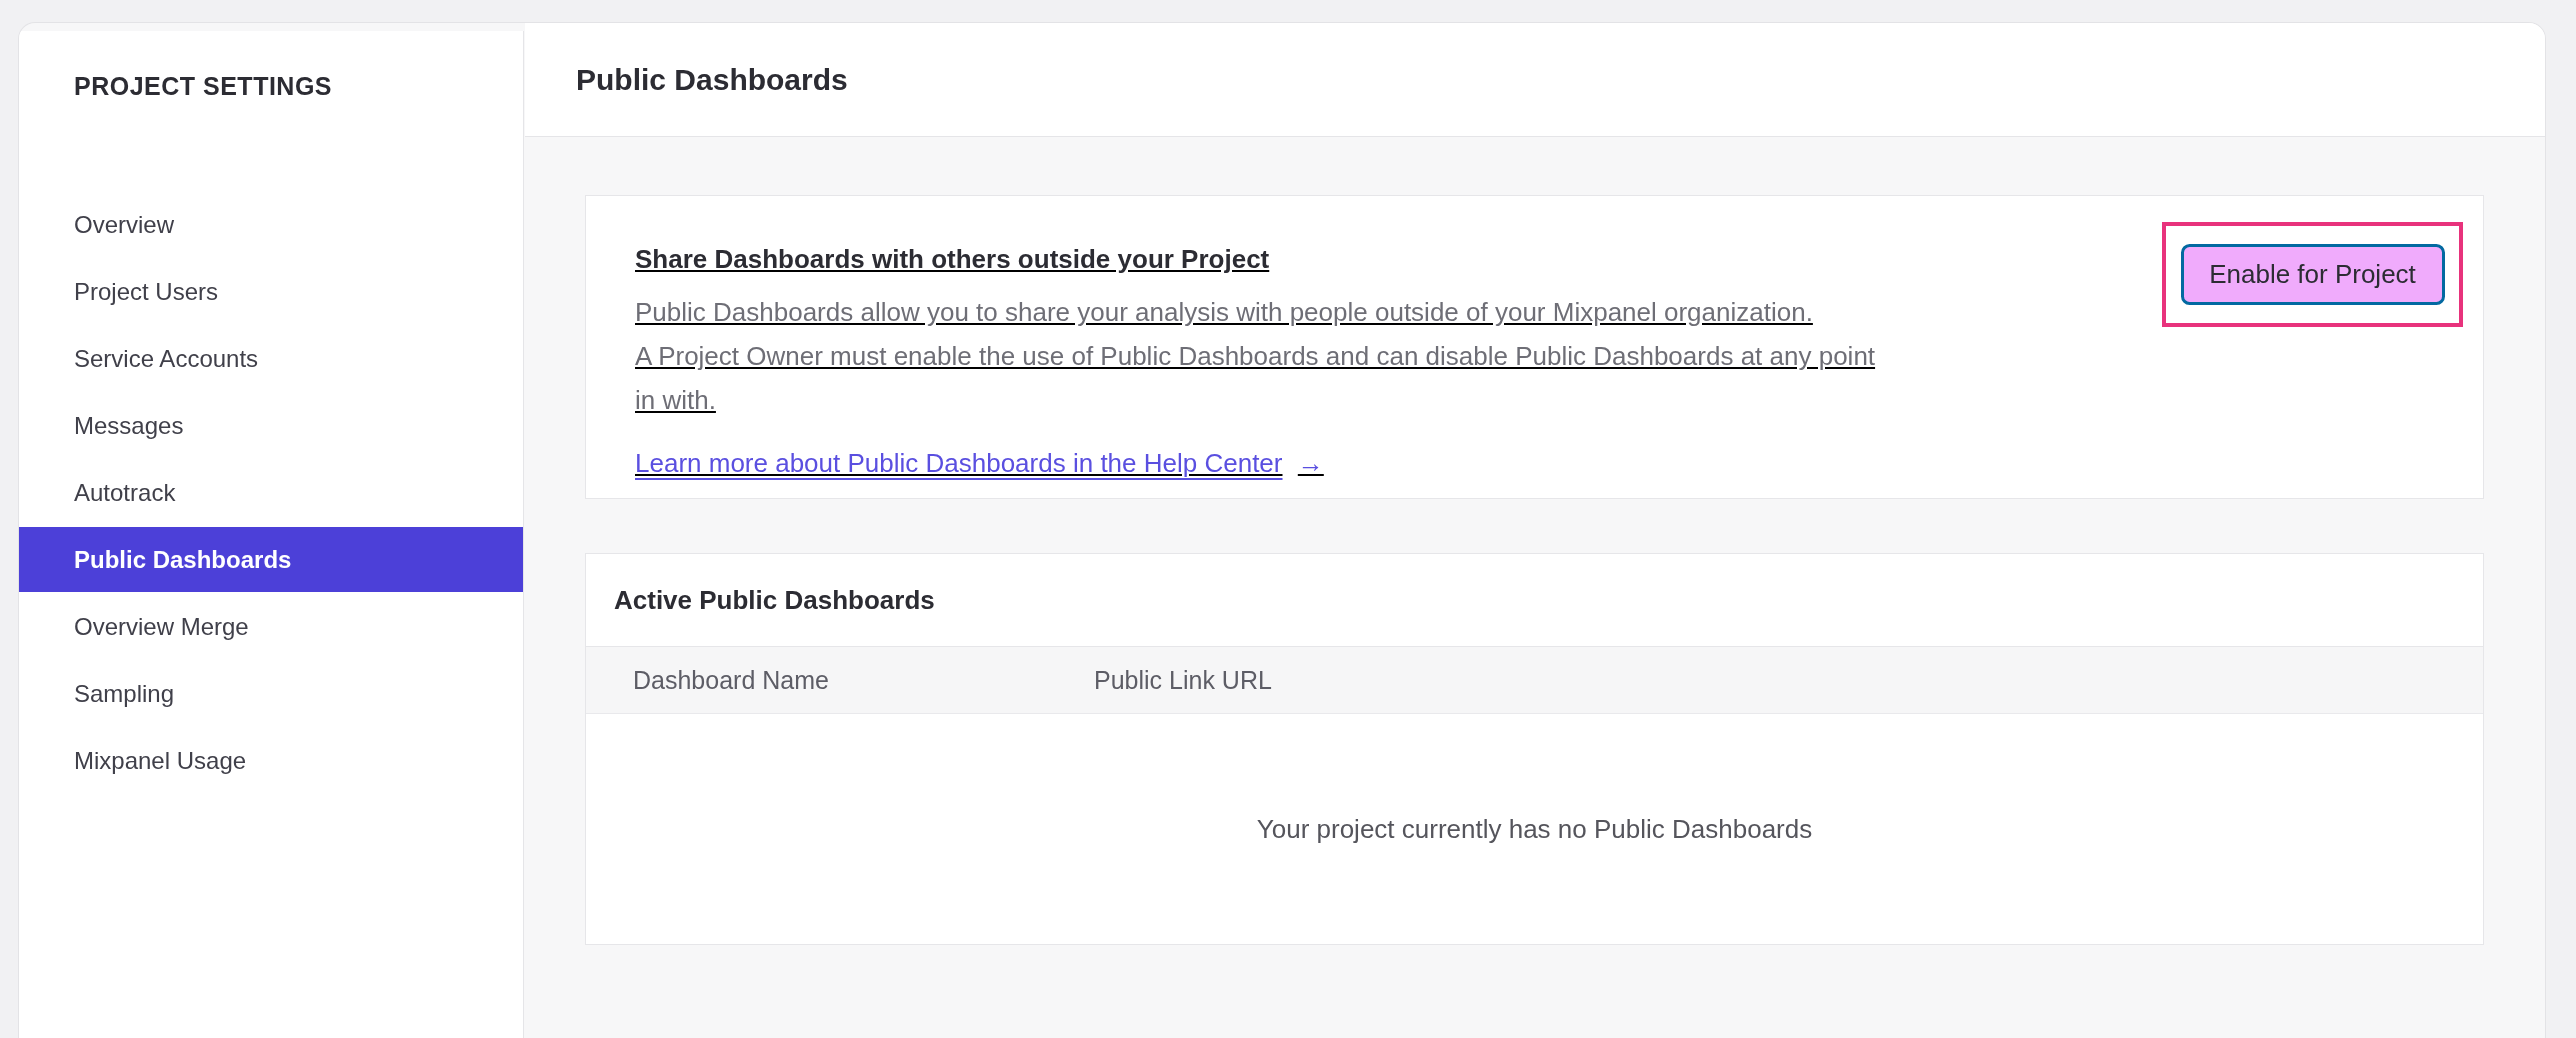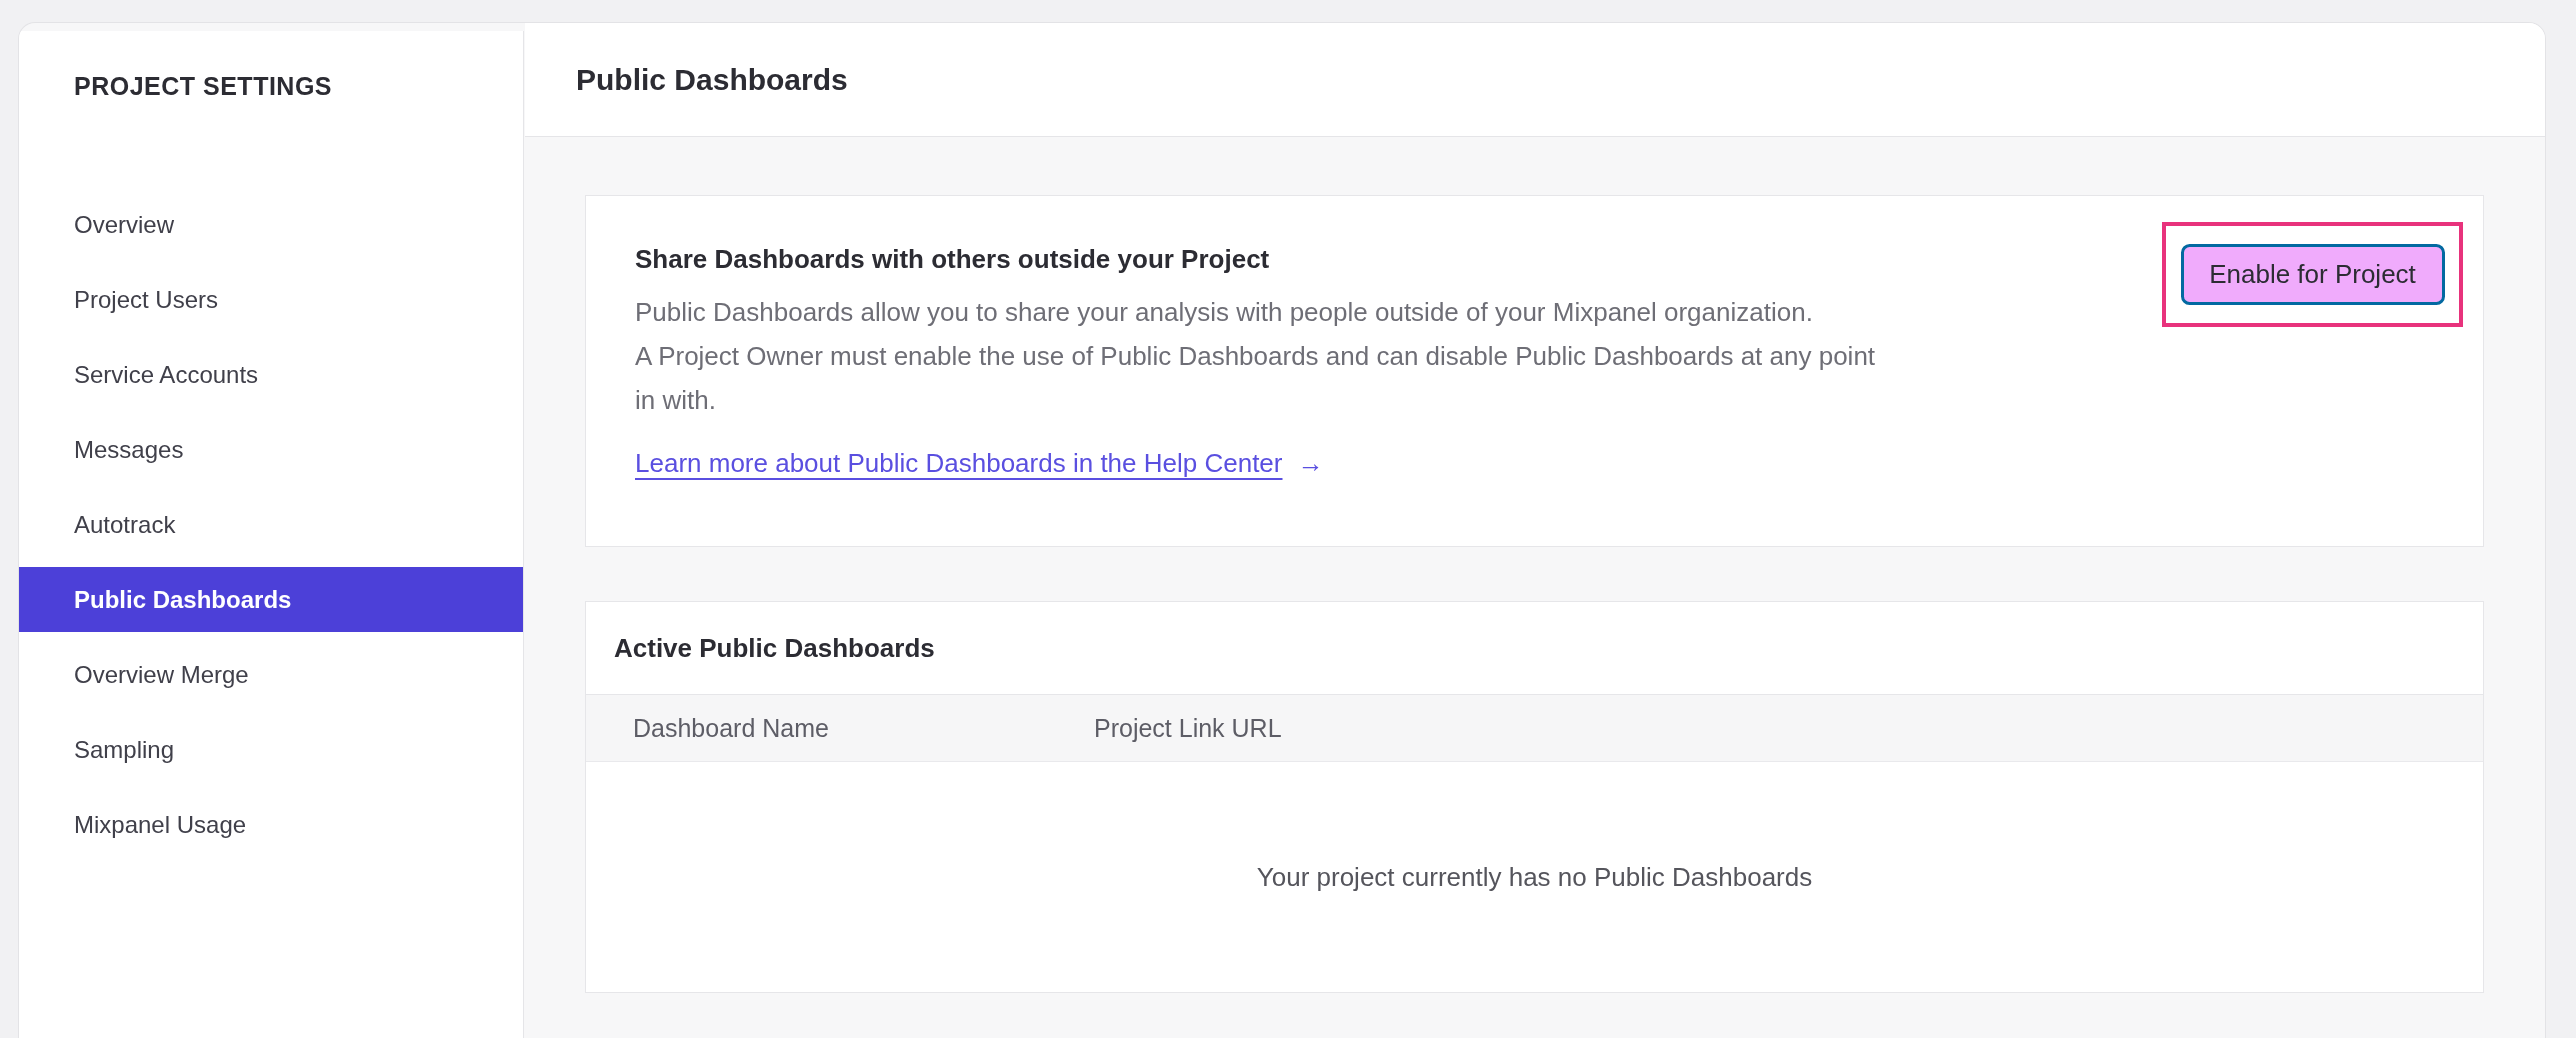--- a/index.html
+++ b/index.html
@@ -42,21 +42,21 @@
     border-right: 1px solid var(--border);
   }
   .sidebar-title {
     position: absolute; left: 55px; top: 36px; height: 38px;
     display: flex; align-items: center;
     font-size: 25px; font-weight: 700; letter-spacing: 0.5px;
     color: var(--text-dark);
   }
   .sidebar-nav {
     position: absolute; left: 0; right: 0; top: 161px;
-    display: flex; flex-direction: column; row-gap: 10px;
+    display: flex; flex-direction: column; row-gap: 2px;
   }
   .nav-item {
     height: 65px;
     display: flex; align-items: center;
     padding-left: 55px;
     font-size: 24px;
     color: var(--text-mid);
     cursor: pointer;
   }
   .nav-item.selected {
@@ -79,22 +79,23 @@
   .content {
     position: absolute; left: 506px; right: 0; top: 114px; bottom: 0;
     padding: 58px 61px 0 60px;
   }
   .card {
     background: #ffffff;
     border: 1px solid var(--card-border);
   }
   .share-card {
     position: relative;
-    height: 352px;
+    height: 304px;
     padding: 47px 8px 0 49px;
+    text-decoration: underline;
   }
   .share-heading {
     font-size: 26px; font-weight: 600; color: var(--text-dark);
     line-height: 32px;
   }
   .share-desc {
     margin-top: 15.3px;
     font-size: 26px; color: var(--text-gray);
     line-height: 44px;
   }
@@ -196,20 +197,20 @@
       </div>
       <div class="annotation-box">
         <button class="enable-btn">Enable for Project</button>
       </div>
     </div>
 
     <div class="card active-card">
       <div class="active-head">Active Public Dashboards</div>
       <div class="table-header-row">
           <div>Dashboard Name</div>
-          <div>Project Link URL</div>
+          <div>Public Link URL</div>
         </div>
       <div class="table-empty">Your project currently has no Public Dashboards</div>
     </div>
 
   </div>
 </div>
 
 
 </body></html>

